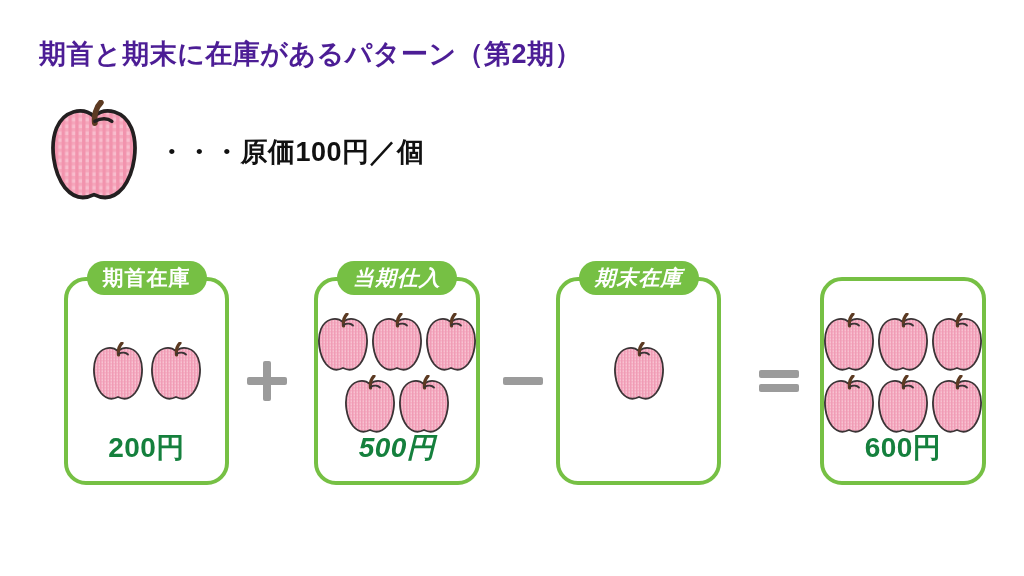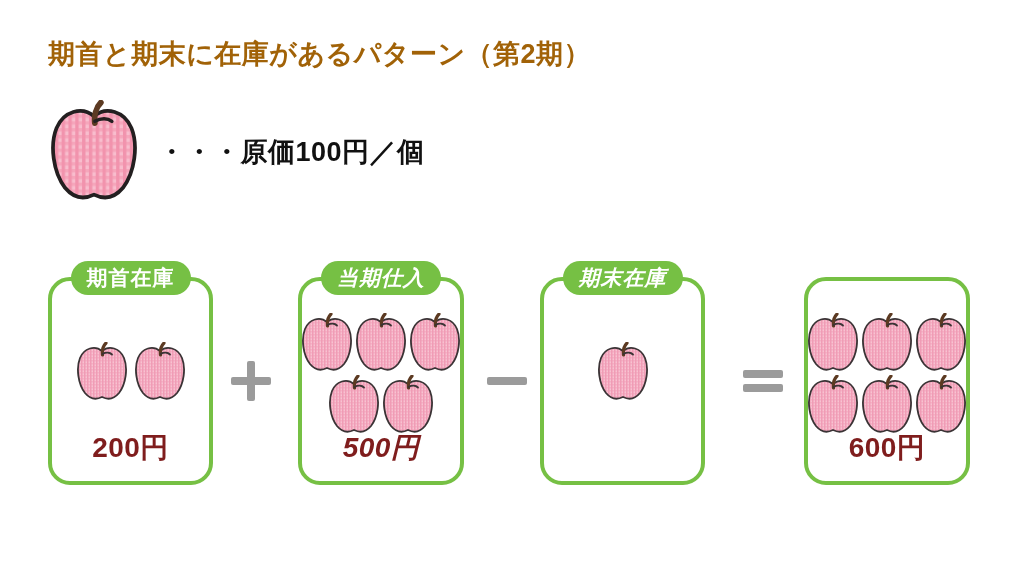--- a/index.html
+++ b/index.html
@@ -12,25 +12,25 @@
     height: 576px;
     background: #ffffff;
     font-family: "Liberation Sans", "DejaVu Sans", sans-serif;
     overflow: hidden;
     position: relative;
   }
 
   
   .title {
     position: absolute;
-    left: 48px;
+    left: 39px;
     top: 36px;
     font-size: 27px;
     font-weight: bold;
-    color: #a16207;
+    color: #4c1d95;
     letter-spacing: 0.5px;
     white-space: nowrap;
   }
 
   
   .legend {
     position: absolute;
     left: 48px;
     top: 100px;
     display: flex;
@@ -47,21 +47,21 @@
     font-size: 27px;
     font-weight: bold;
     color: #111111;
     white-space: nowrap;
     letter-spacing: 0.5px;
   }
 
   
   .row {
     position: absolute;
-    left: 0;
+    left: 16px;
     top: 250px;
     width: 864px;
     height: 250px;
   }
 
   .box {
     position: absolute;
     top: 27px;
     width: 165px;
     height: 208px;
@@ -120,21 +120,21 @@
   .apple.gap { margin: 0 2px; }
 
   .amount {
     position: absolute;
     left: 0;
     right: 0;
     bottom: 14px;
     text-align: center;
     font-size: 28px;
     font-weight: bold;
-    color: #7f1d1d;
+    color: #15803d;
     letter-spacing: 0.5px;
   }
 
   
   .op {
     position: absolute;
     top: 105px;
     width: 52px;
     height: 52px;
     color: #9b9b9b;

